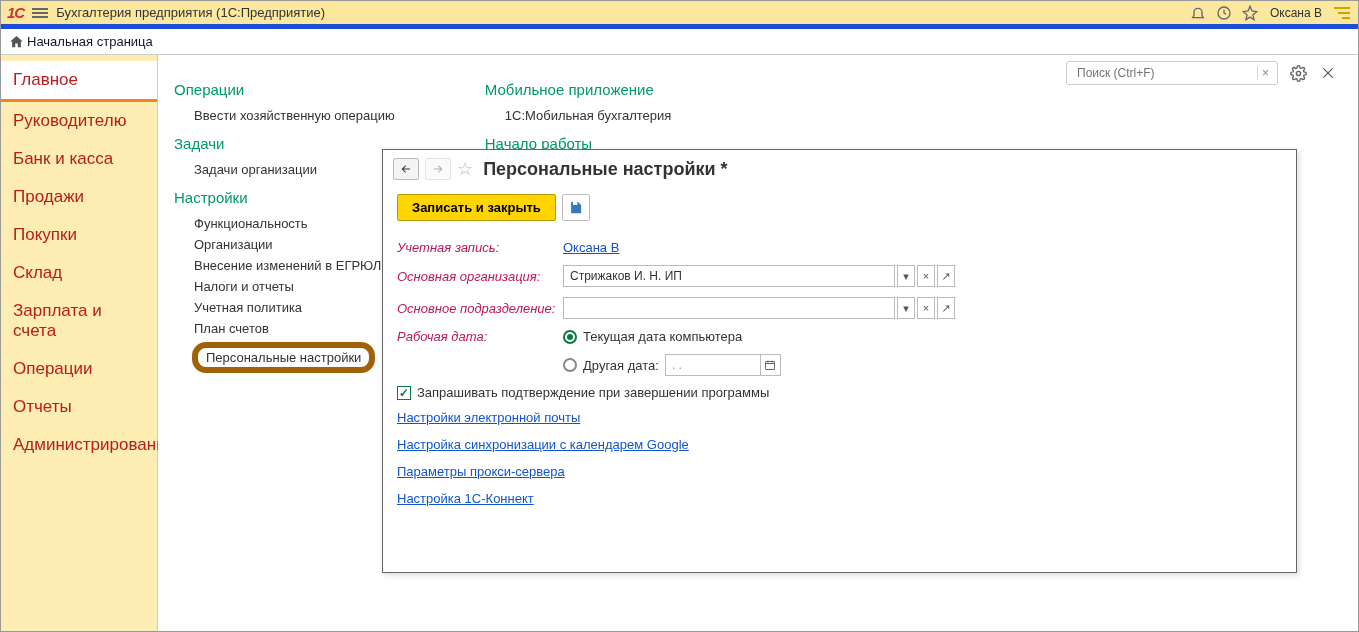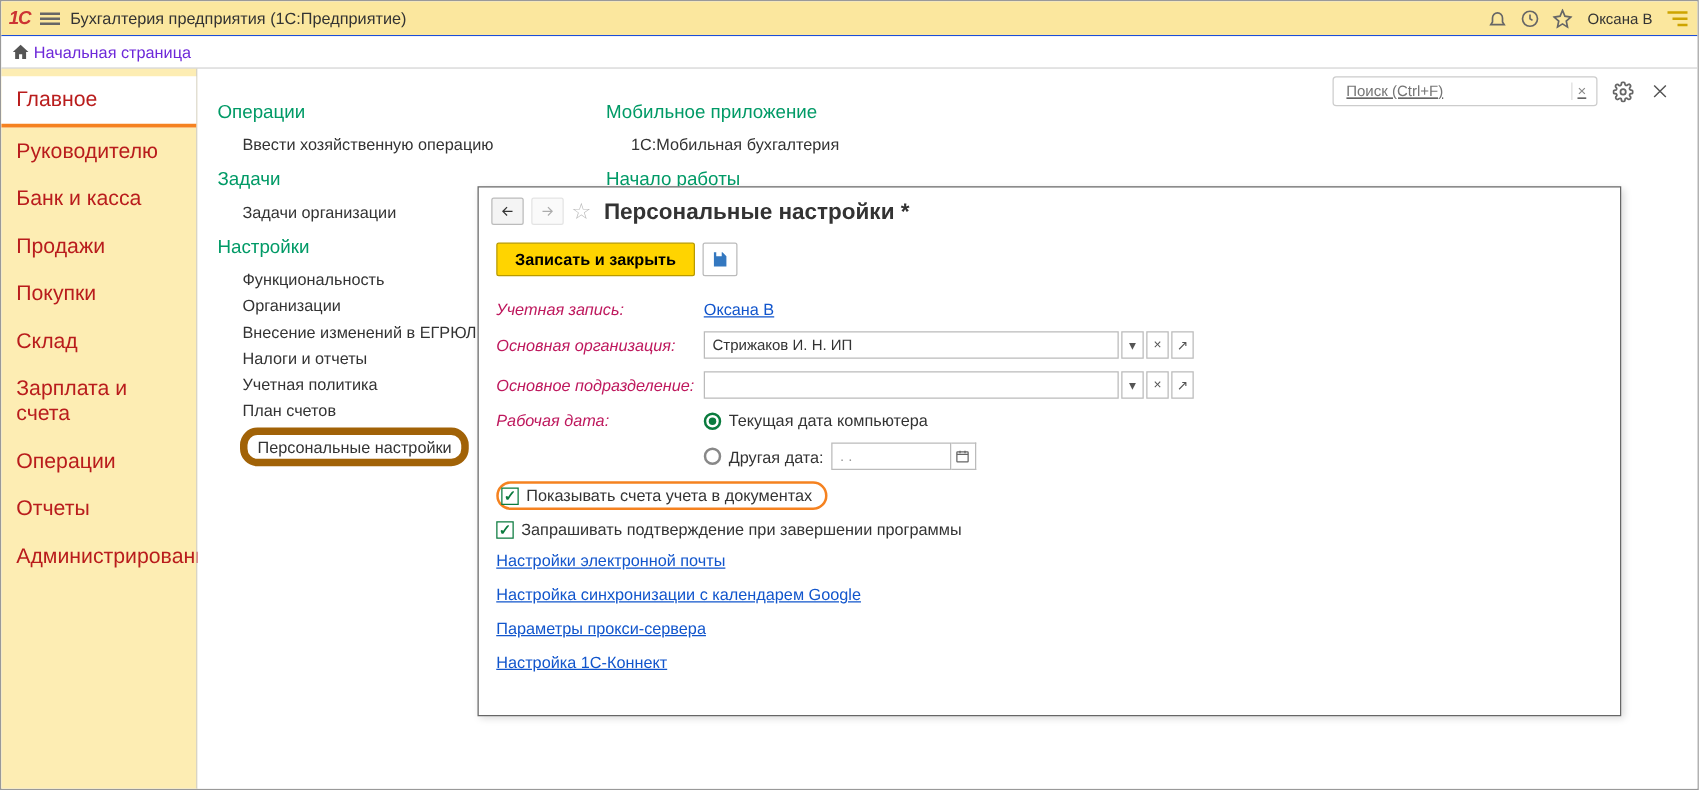--- a/index.html
+++ b/index.html
@@ -15,21 +15,21 @@
     position: relative;
     border: 1px solid #999;
   }
   
   .titlebar {
     background: #fbe79e;
     height: 28px;
     display: flex;
     align-items: center;
     padding: 0 6px;
-    border-bottom: 1px solid #1d4ed8;
+    border-bottom: 5px solid #1d4ed8;
     gap: 6px;
   }
   .logo { color: #c33; font-weight: bold; font-size: 15px; font-style: italic; letter-spacing: -1px;}
   .titlebar .spacer { flex: 1; }
   .titlebar .title { font-size: 13px; color: #333; }
   .tb-icon { width: 20px; height: 20px; display: inline-flex; align-items: center; justify-content: center; color: #555;}
   .tb-icon svg { width: 16px; height: 16px; }
   .user { font-size: 12px; color: #333; padding: 0 4px;}
   .hamburger-bars { display:flex;flex-direction:column;gap:2px;width:16px;}
   .hamburger-bars span { height:2px;background:#666;}
@@ -43,21 +43,21 @@
   .crumbrow {
     background: #fff;
     height: 26px;
     border-bottom: 1px solid #ccc;
     display: flex;
     align-items: center;
     padding-left: 4px;
     font-size: 13px;
   }
   .crumbrow .home { width: 22px; display:flex;align-items:center;justify-content:center;}
-  .crumbrow .crumb { padding-right: 6px; color:#6d28d9;}
+  .crumbrow .crumb { padding-right: 6px; color:#0f172a;}
 
   
   .layout { display: flex; height: calc(100% - 54px); }
   .sidebar {
     width: 157px;
     background: #fdedb3;
     border-right: 1px solid #ccc;
     padding-top: 6px;
   }
   .sidebar .item {
@@ -85,21 +85,20 @@
     align-items: center;
     gap: 10px;
   }
   .searchbox {
     width: 212px;
     height: 24px;
     border: 1px solid #ccc;
     border-radius: 3px;
     display:flex;align-items:center;
     padding: 0 4px 0 8px;
-    text-decoration: underline;
   }
   .searchbox input { border:none; outline:none; flex:1; font-size:12px; background:transparent;}
   .searchbox .clear { color:#888; font-size:12px; padding:0 4px; border-left:1px solid #ddd;}
   .gear, .xclose { width:20px;height:20px;display:flex;align-items:center;justify-content:center;color:#555;}
 
   .cols { display:flex; gap: 90px;}
   .col { }
   .section-h { color: #009a66; font-size: 15px; margin: 6px 0 10px;}
   .sub { padding-left: 20px; padding-bottom: 6px; font-size: 13px; color:#333; display:block;}
   .sub.highlight {
@@ -325,26 +324,20 @@
       <span class="datebox">  .  .</span>
       <span class="datebtn">
         <svg width="12" height="12" viewBox="0 0 24 24" fill="none" stroke="#666" stroke-width="2">
             <rect x="3" y="5" width="18" height="16" rx="1"></rect>
             <path d="M3 9h18M8 3v4M16 3v4"></path>
           </svg>
       </span>
     </div>
 
     <div class="check-row">
-      <span class="check-highlight">
-        <span class="checkbox checked"></span>
-        <span>Показывать счета учета в документах</span>
-      </span>
-    </div>
-    <div class="check-row">
       <span class="checkbox checked"></span>
       <span>Запрашивать подтверждение при завершении программы</span>
     </div>
 
     <a class="blocklink">Настройки электронной почты</a>
     <a class="blocklink">Настройка синхронизации с календарем Google</a>
     <a class="blocklink">Параметры прокси-сервера</a>
     <a class="blocklink">Настройка 1С-Коннект</a>
   </div>
 </div>

